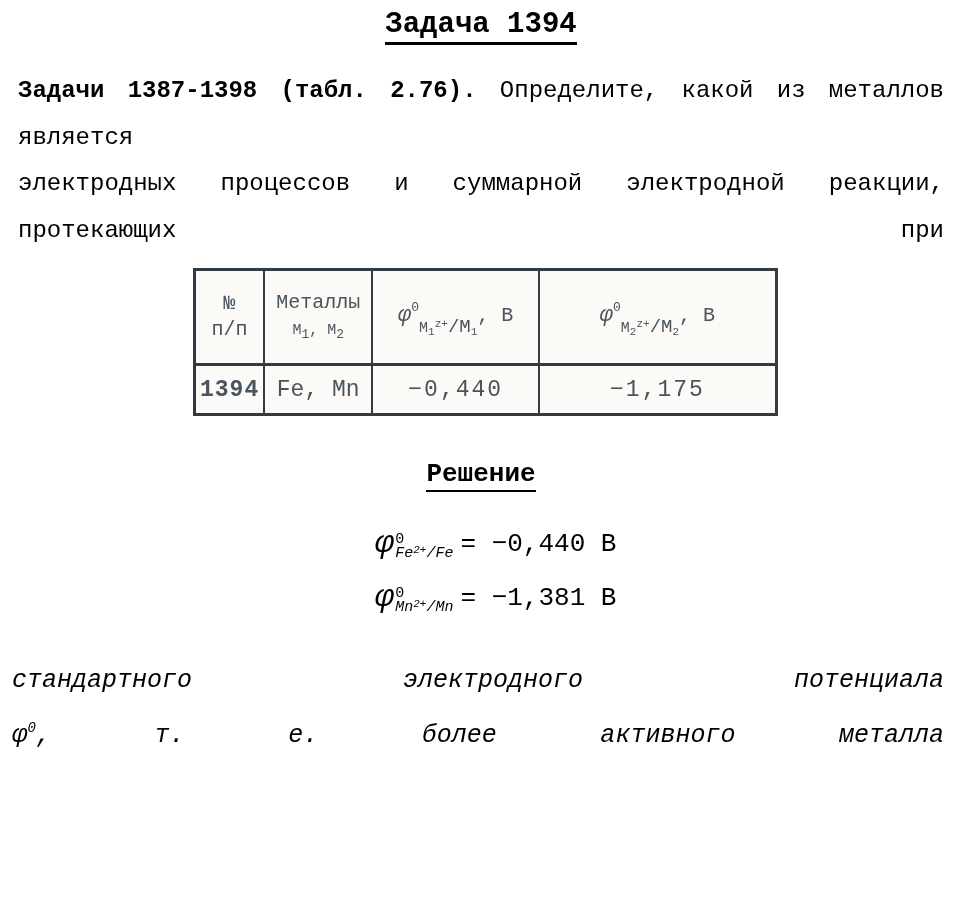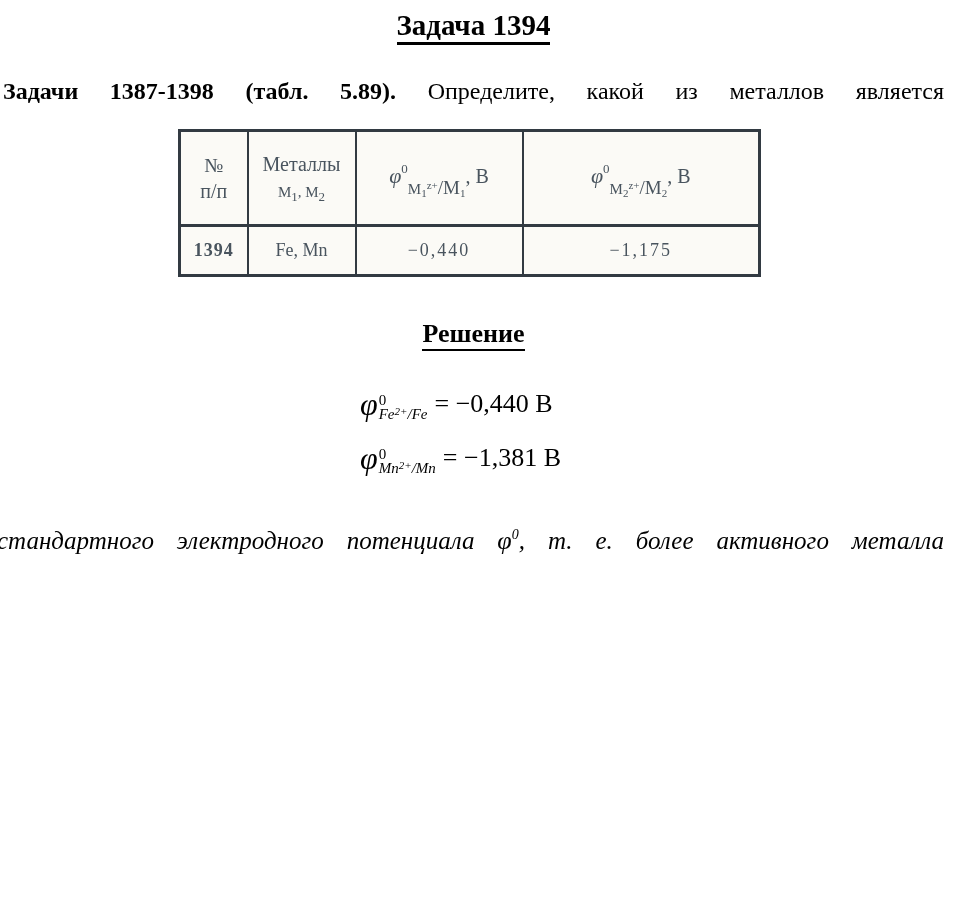--- a/index.html
+++ b/index.html
@@ -1,40 +1,40 @@
 <!DOCTYPE html>
 <html><head>
 <meta charset="utf-8">
 <style>
   html,body{margin:0;padding:0;background:#fff;}
   .page{
     position:relative; width:964px; height:900px; box-sizing:border-box;
-    padding:6px 20px 0 3px; overflow:hidden; background:#ffffff;
-    font-family:Liberation Serif, serif; color:#000;
+    padding:6px 20px 0 18px; overflow:hidden; background:#ffffff;
+    font-family:Liberation Mono, monospace; color:#000;
   }
   
   .doc-title{ margin:2px 0 0; text-align:center; font-size:29px; font-weight:bold; line-height:34px;}
   .doc-title .u{ border-bottom:3px solid #000; padding-bottom:1px;}
   
   .statement{ margin-top:26px; font-size:24px; }
   .jline{ text-align:justify; text-align-last:justify; line-height:46.5px; }
   .lline{ text-align:left; line-height:46.5px; }
   .statement b{ font-weight:bold; }
   .statement sup{ font-size:15px; vertical-align:9px; line-height:0;}
   .statement sub{ font-size:15px; vertical-align:-7px; line-height:0;}
   .nowrap{ white-space:nowrap; }
   
   .scan-wrap{ margin:14px 0 0 175px; display:inline-block; filter:blur(0.45px); }
   .scan-table{
     border-collapse:collapse; table-layout:fixed; background:#fbfaf6;
     color:#49545e; border:3px solid #323a42;
   }
   .scan-table th,.scan-table td{ border:2px solid #323a42; text-align:center; vertical-align:middle; padding:0 4px; }
   .scan-table thead th{ height:92px; font-weight:normal; font-size:20px; line-height:26px; border-bottom:3px solid #323a42;}
-  .scan-table tbody td{ height:47px; font-size:18px; }
+  .scan-table tbody td{ height:47px; font-size:23px; }
   .c1{width:68px;} .c2{width:108px;} .c3{width:167px;} .c4{width:237px;}
   .hdr-sub{ font-size:15px; }
   .hdr-sub sub{ font-size:13px; vertical-align:-4px; line-height:0;}
   .hphi{ font-style:italic; font-size:22px; }
   .h0{ font-size:13px; vertical-align:10px; line-height:0;}
   .hsubgrp{ font-size:15px; vertical-align:-11px; line-height:0; }
   .hsubgrp sub{ font-size:11px; vertical-align:-3px; line-height:0;}
   .hsubgrp sup{ font-size:11px; vertical-align:5px; line-height:0;}
   .hslash{ font-size:19px; }
   .hunit{ font-size:20px; }
@@ -68,23 +68,24 @@
 <body>
 
 <div class="page">
 
   
   <h1 class="doc-title"><span class="u">Задача 1394</span></h1>
 
   
   <div class="statement">
     <div class="jline">
-      <b>Задачи 1387-1398 (табл. 5.89).</b>
+      <b>Задачи 1387-1398 (табл. 2.76).</b>
       <span>Определите, какой из металлов является</span>
     </div>
+    <div class="jline">электродных процессов и суммарной электродной реакции, протекающих при</div>
   </div>
 
   
   <div class="scan-wrap">
     <table class="scan-table">
       <colgroup>
           <col class="c1">
           <col class="c2">
           <col class="c3">
           <col class="c4">

